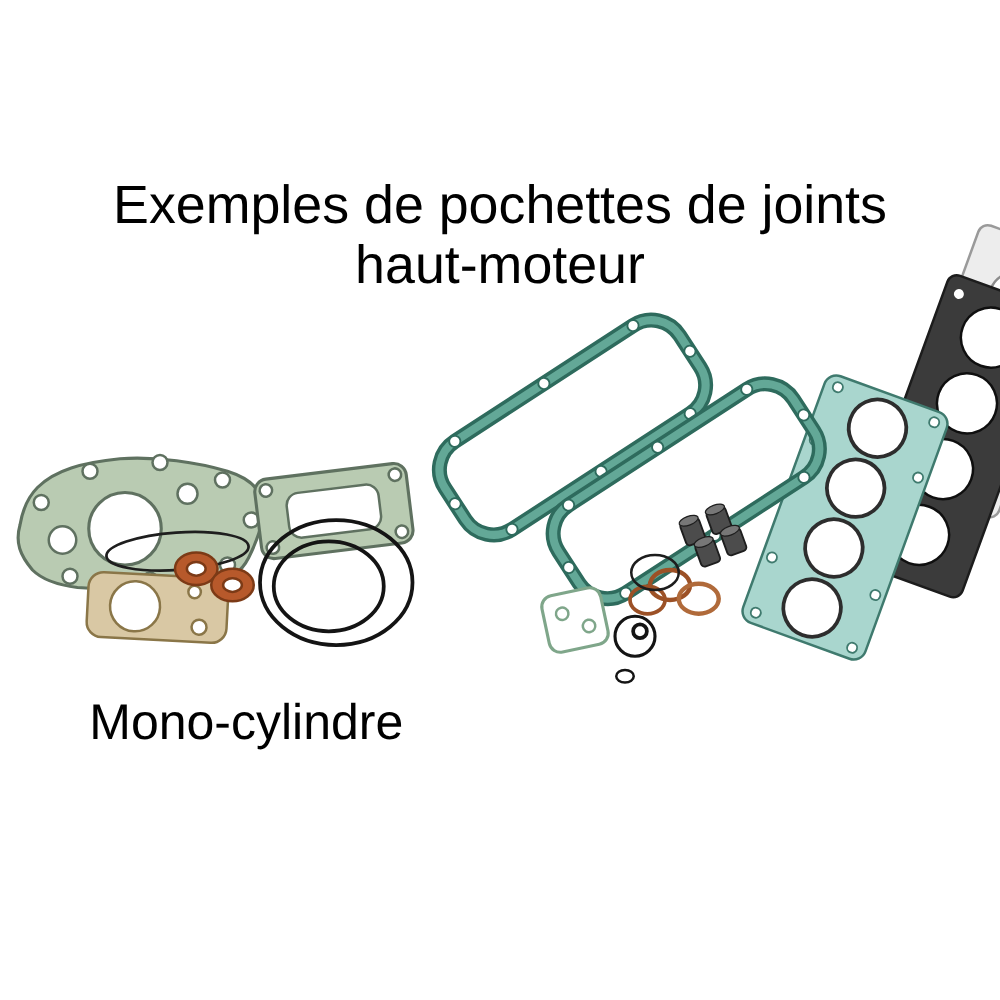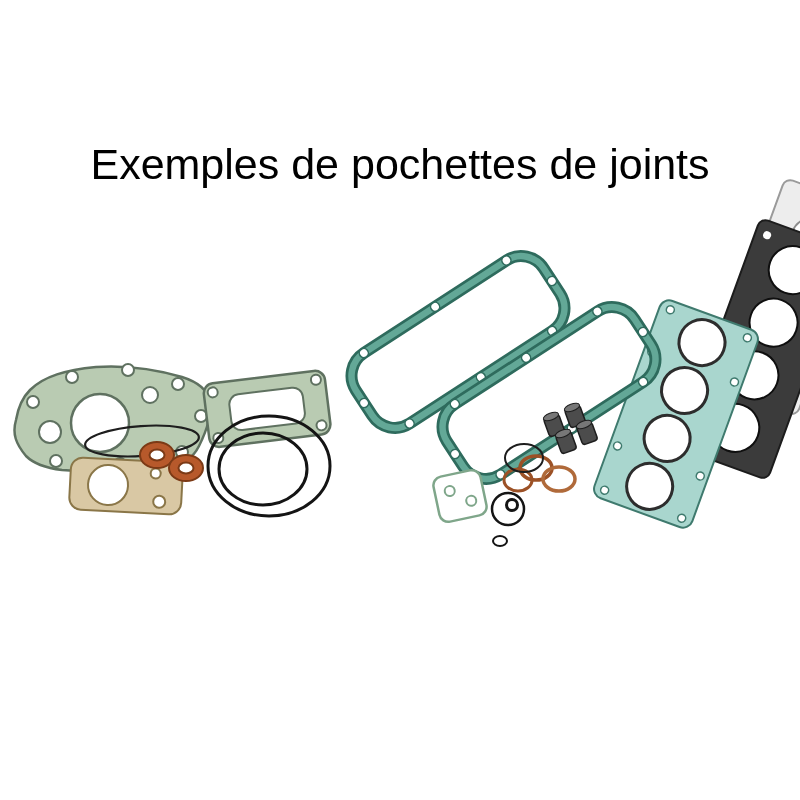--- a/index.html
+++ b/index.html
@@ -30,20 +30,21 @@
   .caption-multi{ top:568px; left:412px; width:360px; }
   svg.art{ position:absolute; top:0; left:0; }
 </style>
 </head>
 <body>
 
 <div class="page">
 
   <div class="title">
     <span>Exemples de pochettes de joints</span><br>
+    <span>haut-moteur</span>
   </div>
 
   <svg class="art" width="800" height="800" viewBox="0 0 800 800">
 
     <g>
 
       <g>
         <path stroke="#5f7160" stroke-width="2.5" stroke-linejoin="round" d="M26,456 C16,444 12,434 16,420 C18,408 22,398 30,390 C44,376 66,370 96,367 C126,365 158,370 182,377 C198,382 208,390 210,402 C212,416 206,432 199,446 C193,458 184,464 168,467 C140,472 96,473 62,470 C46,468 34,464 26,456 Z" fill="#b9cbb2"></path>
         <circle cx="100" cy="423" r="29" fill="#ffffff" stroke="#5f7160" stroke-width="2.5"></circle>
         <circle cx="50" cy="432" r="11" fill="#ffffff" stroke="#5f7160" stroke-width="2"></circle>
@@ -198,14 +199,15 @@
 
       <g>
         <circle cx="508" cy="509" r="16" fill="none" stroke="#141414" stroke-width="2.5"></circle>
         <circle cx="512" cy="505" r="5.5" fill="none" stroke="#141414" stroke-width="3"></circle>
       </g>
 
       <ellipse cx="500" cy="541" rx="7" ry="5" fill="none" stroke="#141414" stroke-width="2"></ellipse>
     </g>
   </svg>
 
+  <div class="caption caption-mono">Mono-cylindre</div>
 
 </div>
 
 </body></html>

